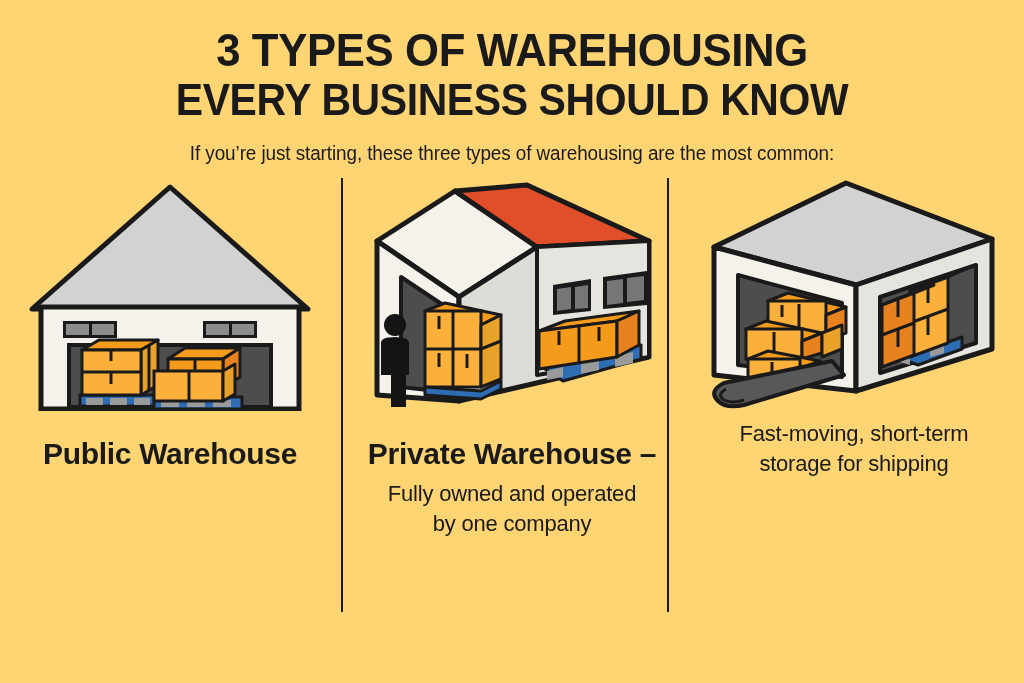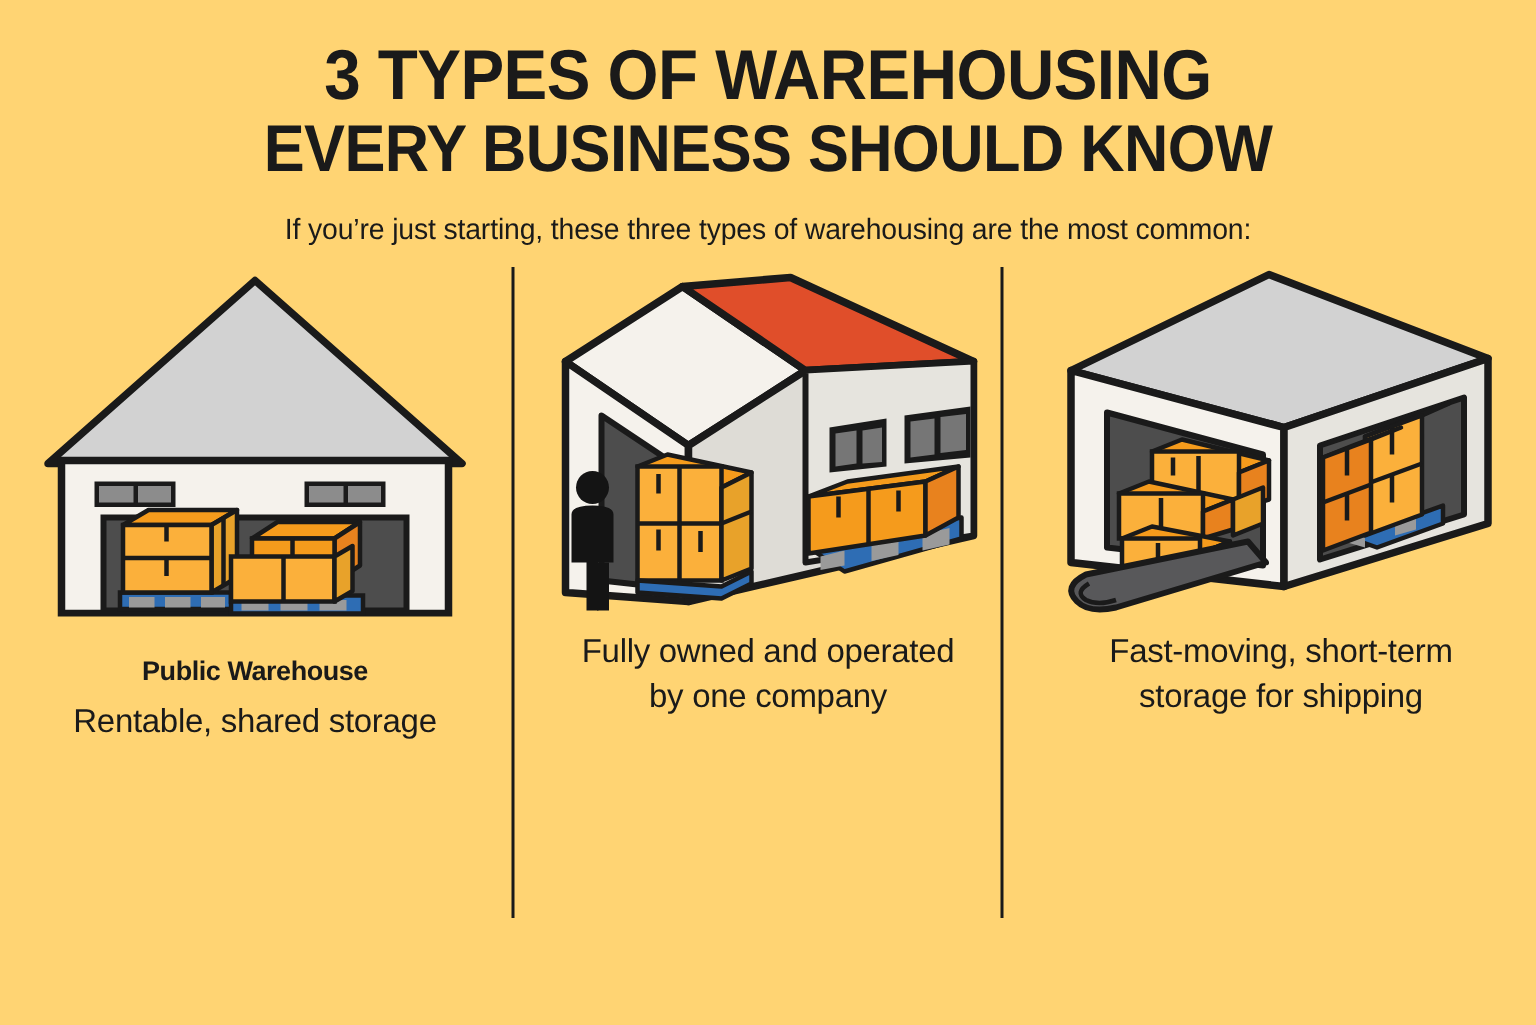--- a/index.html
+++ b/index.html
@@ -87,21 +87,21 @@
     width: 300px;
     display: flex;
     align-items: flex-end;
     justify-content: center;
     margin-top: 10px;
   }
   .col-art svg { display: block; }
 
   .col-heading {
     margin-top: 26px;
-    font-size: 18px;
+    font-size: 30px;
     font-weight: 700;
     color: #1A1A1A;
     letter-spacing: -0.3px;
     text-align: right;
     line-height: 1.15;
     white-space: nowrap;
   }
   .col-desc {
     margin-top: 8px;
     font-size: 22px;
@@ -171,21 +171,20 @@
           <polygon points="196,178 213,167 213,196 196,207" fill="#E8821E" stroke="#1A1A1A" stroke-width="3" stroke-linejoin="round"></polygon>
           <rect x="141" y="178" width="55" height="29" fill="#F59B1C" stroke="#1A1A1A" stroke-width="3"></rect>
           <line x1="168" y1="178" x2="168" y2="190" stroke="#1A1A1A" stroke-width="3"></line>
 
           <rect x="127" y="190" width="69" height="30" fill="#FBB03B" stroke="#1A1A1A" stroke-width="3"></rect>
           <polygon points="196,190 208,183 208,213 196,220" fill="#E8A22A" stroke="#1A1A1A" stroke-width="3" stroke-linejoin="round"></polygon>
           <line x1="162" y1="190" x2="162" y2="220" stroke="#1A1A1A" stroke-width="3"></line>
         </svg>
       </div>
       <div class="col-heading">Public Warehouse</div>
-      <div class="col-desc">Rentable, shared storage</div>
     </div>
 
     <div class="col c2">
       <div class="col-art">
         <svg width="290" height="232" viewBox="0 0 290 232">
 
           <polygon points="10,62 88,12 170,68 92,118" fill="#F5F2EC" stroke="#1A1A1A" stroke-width="5" stroke-linejoin="round"></polygon>
 
           <polygon points="88,12 160,6 282,62 170,68" fill="#E04E2A" stroke="#1A1A1A" stroke-width="5" stroke-linejoin="round"></polygon>
 
@@ -228,20 +227,21 @@
           <line x1="192" y1="152" x2="192" y2="166" stroke="#1A1A1A" stroke-width="3"></line>
           <line x1="232" y1="148" x2="232" y2="162" stroke="#1A1A1A" stroke-width="3"></line>
 
           <g>
             <circle cx="28" cy="146" r="11" fill="#141414"></circle>
             <path d="M14,164 Q14,158 28,158 Q42,158 42,164 L42,196 L32,196 L32,228 L24,228 L24,196 L14,196 Z" fill="#141414"></path>
             <rect x="31" y="196" width="8" height="32" fill="#141414"></rect>
           </g>
         </svg>
       </div>
+      <div class="col-heading">Private Warehouse –</div>
       <div class="col-desc">Fully owned and operated by one company</div>
     </div>
 
     <div class="col c3">
       <div class="col-art">
         <svg width="300" height="234" viewBox="0 0 300 234">
 
           <polygon points="10,70 142,6 288,62 152,108" fill="#D2D2D2" stroke="#1A1A1A" stroke-width="5" stroke-linejoin="round"></polygon>
 
           <polygon points="10,70 152,108 152,214 10,198" fill="#F5F2EC" stroke="#1A1A1A" stroke-width="5" stroke-linejoin="round"></polygon>

